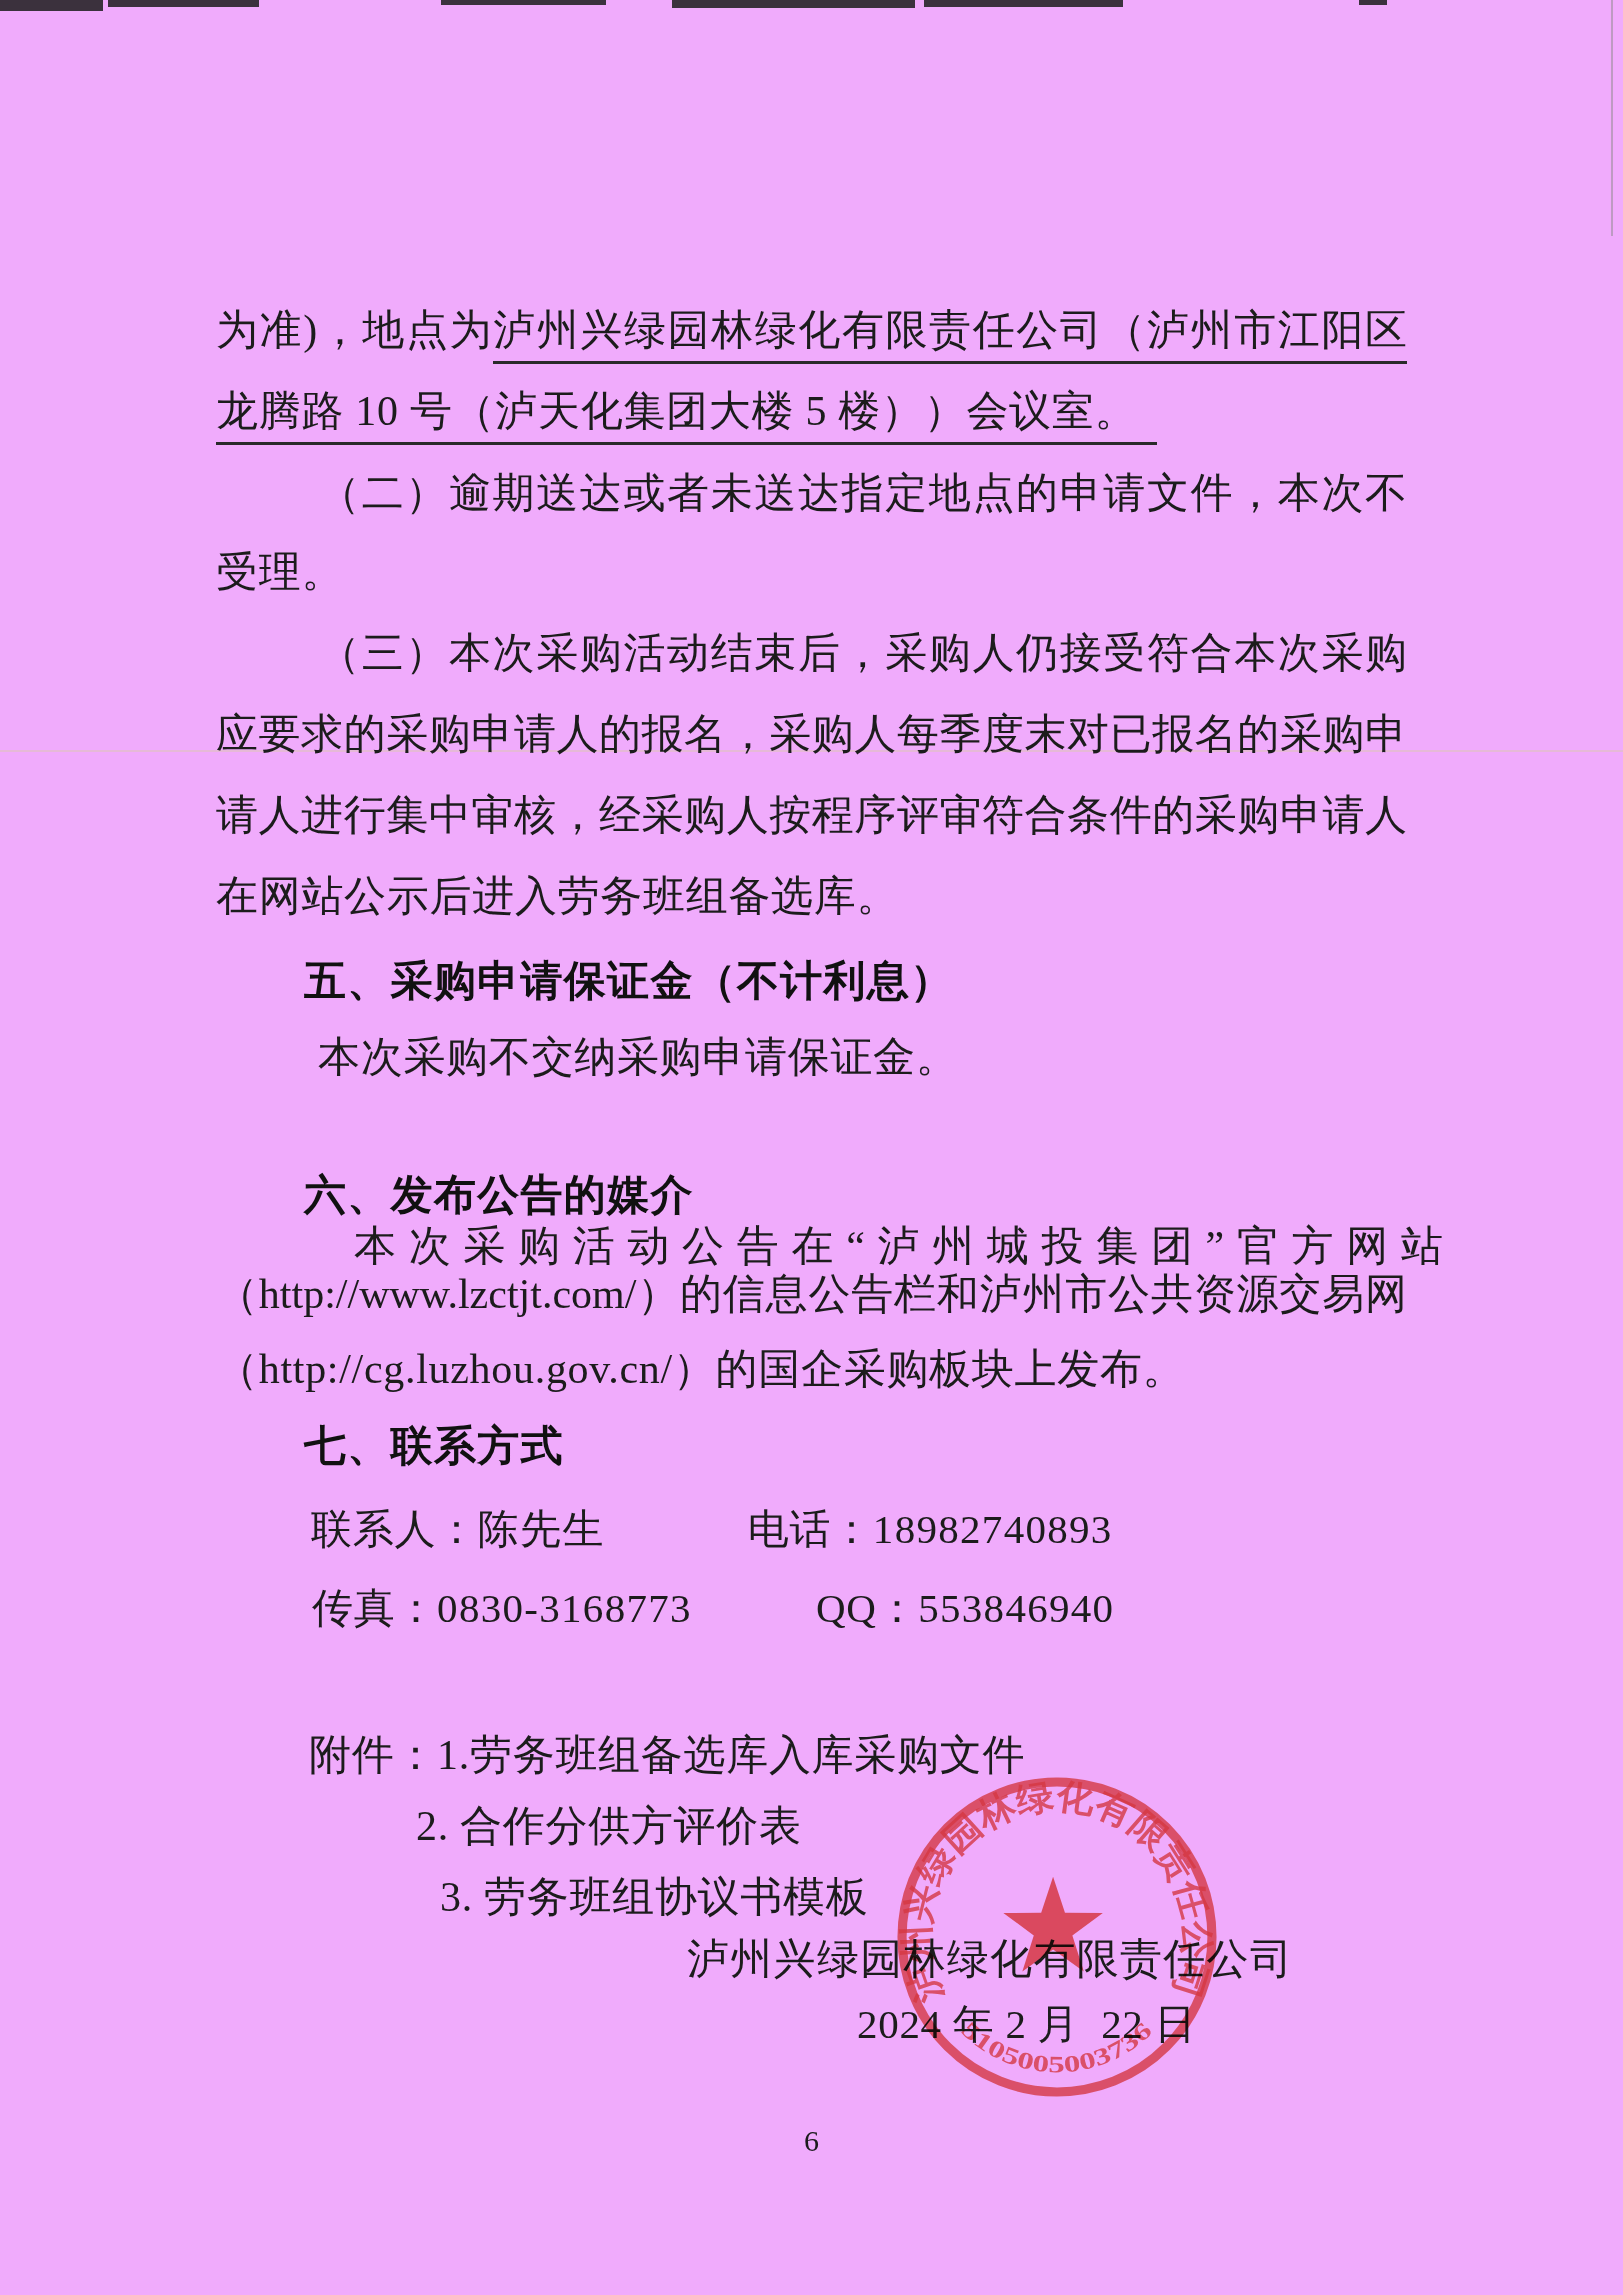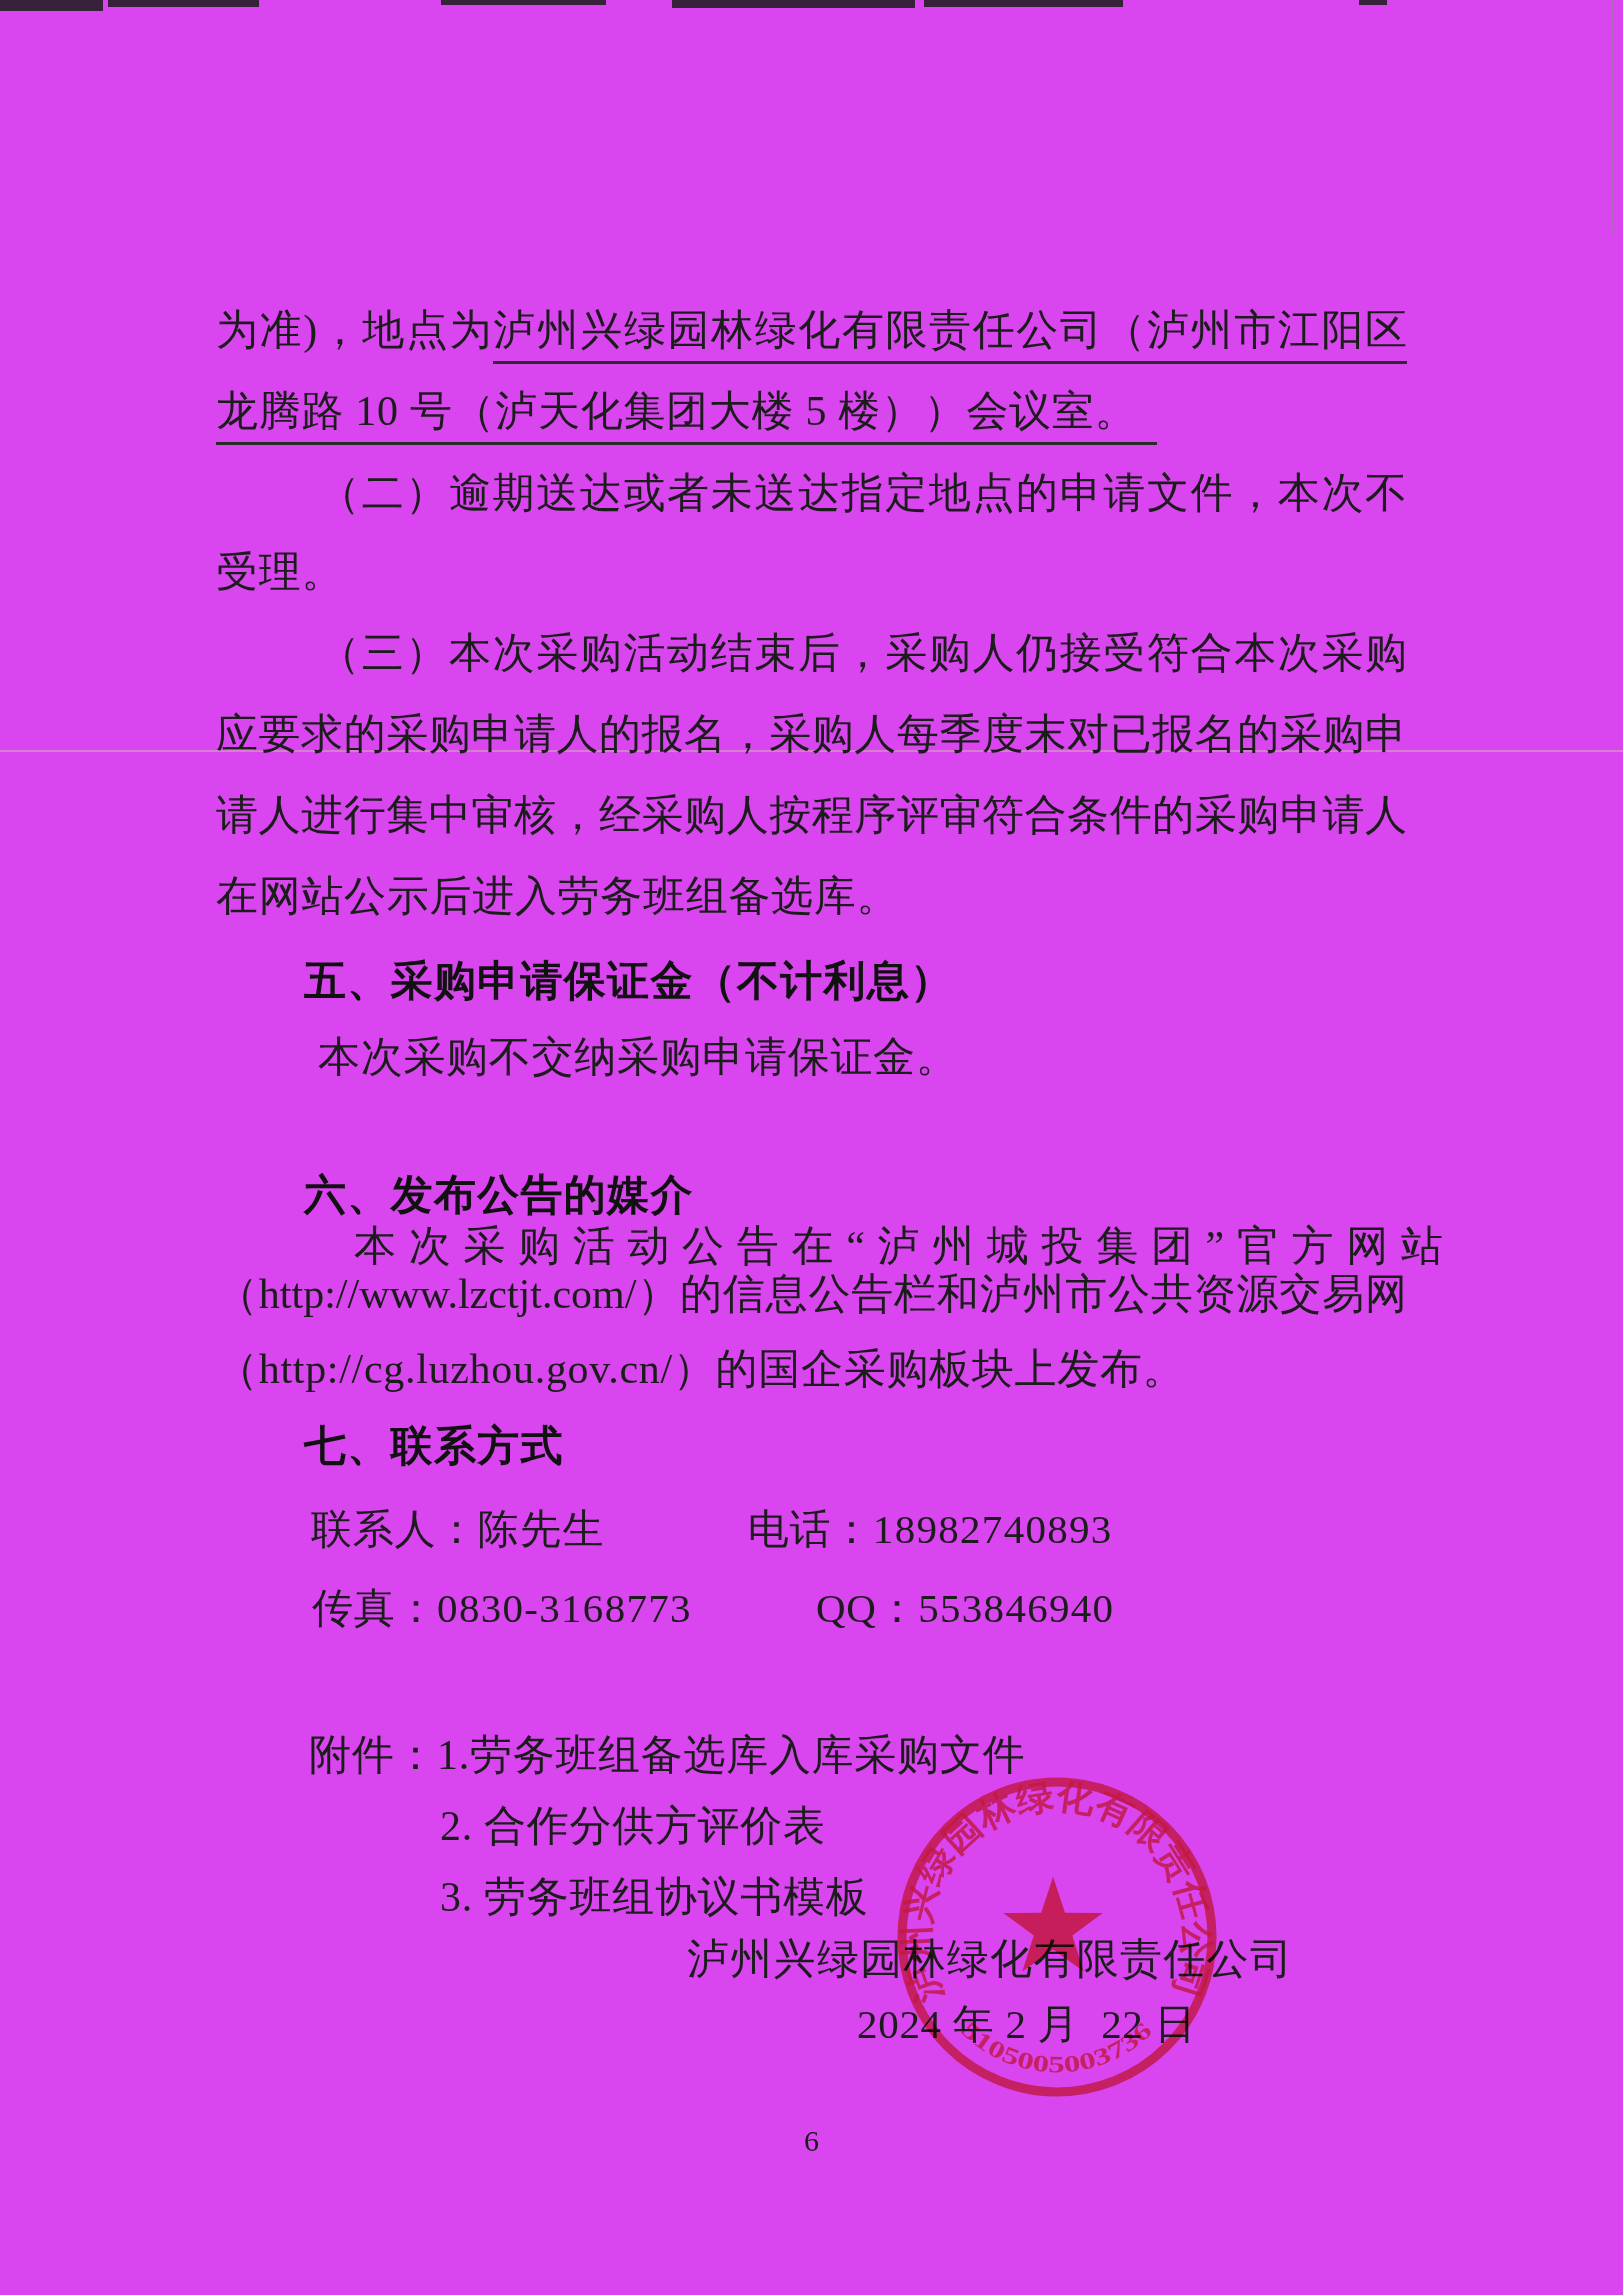--- a/index.html
+++ b/index.html
@@ -1,20 +1,20 @@
 <!DOCTYPE html>
 <html style="--seal-color: #e0402f;font-size:10.5px"><head>
 <meta charset="utf-8">
 <title>Scanned Document Page</title>
 <style>
   html,body{margin:0;padding:0;background:#ffffff;}
   #page{
     position:relative;
     width:1623px;height:2295px;
-    background:#d946ef;
+    background:#f0abfc;
     overflow:hidden;
     font-family:"Liberation Serif","DejaVu Serif",serif;
     color:#1c1c1c;
   }
   .ln{
     position:absolute;
     height:85px;line-height:85px;
     font-size:42px;
     white-space:nowrap;
     letter-spacing:0.7px;
@@ -104,21 +104,21 @@
   <div class="ln ct" style="left:311px;top:1487px;">
     <span>联系人：</span><span class="val">陈先生</span><span style="margin-left:143px;">电话：</span><span class="val">18982740893</span>
   </div>
   <div class="ln ct" style="left:312px;top:1566px;">
     <span>传真：</span><span class="val">0830-3168773</span><span style="margin-left:124px;">QQ：</span><span class="val">553846940</span>
   </div>
 
   <div class="ln" style="left:309px;top:1713px;">
     <span>附件：</span><span>1.劳务班组备选库入库采购文件</span>
   </div>
-  <div class="ln" style="left:440px;top:1784px;">2. 合作分供方评价表</div>
+  <div class="ln" style="left:416px;top:1784px;">2. 合作分供方评价表</div>
   <div class="ln" style="left:440px;top:1855px;text-align:right;">3. 劳务班组协议书模板</div>
 
   <div class="ln" style="left:687px;top:1917px;font-size:42px;letter-spacing:1.3px;">泸州兴绿园林绿化有限责任公司</div>
   <div class="ln pre" style="left:857px;top:1982px;font-size:41px;">2024 年 2 月  22 日</div>
 
   <svg class="seal" viewBox="0 0 520 520">
     <circle class="seal-ring" cx="260" cy="260" r="237"></circle>
     <polygon class="seal-star" points="254,168 272.2,222.9 330.1,223.3 283.5,257.6 301,312.7 254,279 207,312.7 224.5,257.6 177.9,223.3 235.8,222.9"></polygon>
     <path id="sealTopArc" d="M 90.3 358 A 196 196 0 1 1 429.7 358" fill="none"></path>
     <path id="sealBottomArc" d="M 108.6 401.2 A 207 207 0 0 0 411.4 401.2" fill="none"></path>

